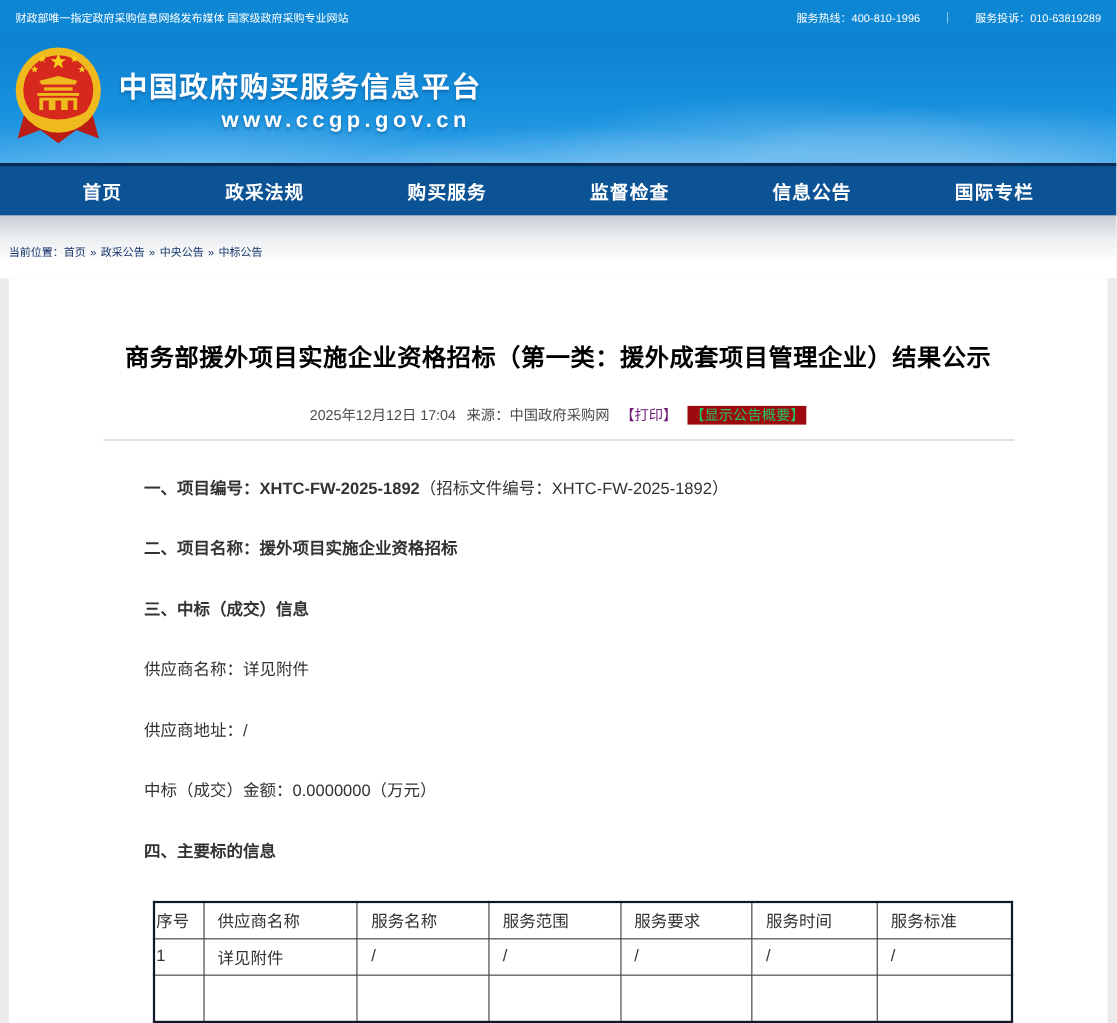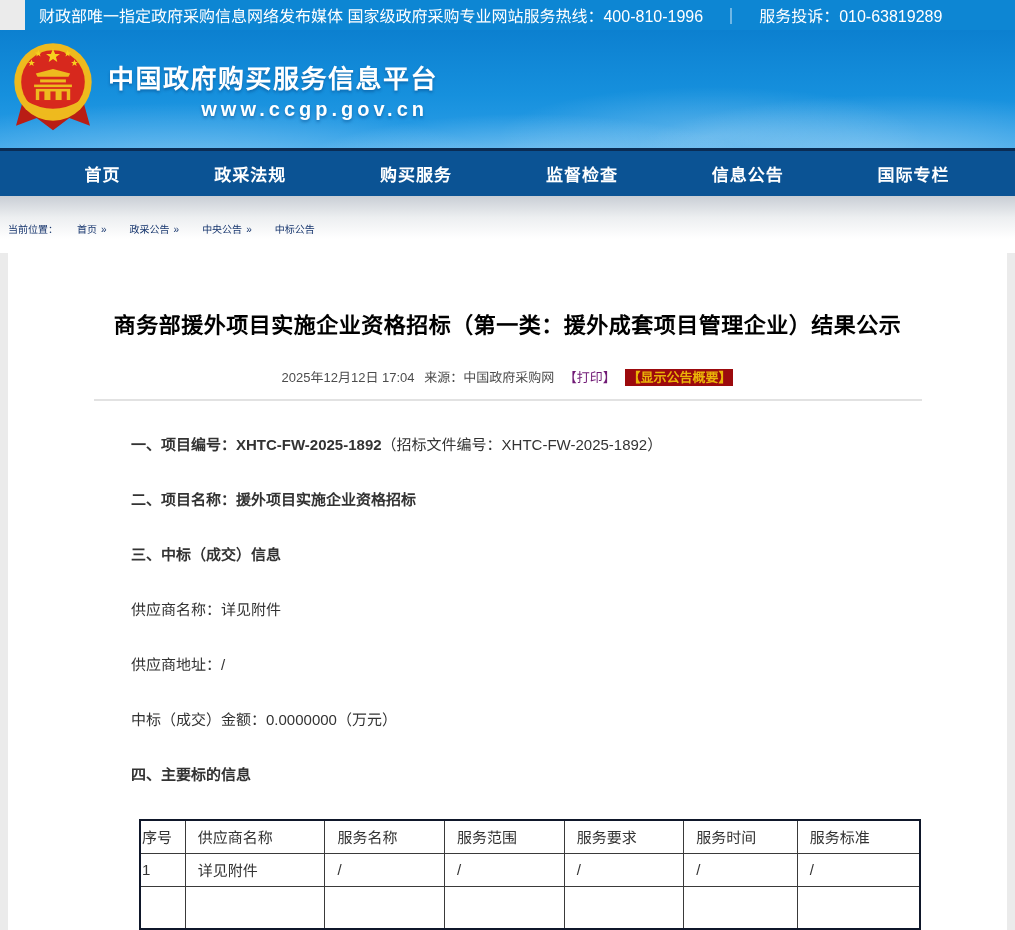--- a/index.html
+++ b/index.html
@@ -1,27 +1,27 @@
 <!DOCTYPE html>
 <html lang="zh-CN" style="--topbar-blue: #0d86d3; --nav-blue: #0b5394; --nav-border: #0a2c54; --breadcrumb-navy: #16356d; --badge-red: #9c0a0d; --emblem-red: #d7281d; --emblem-gold: #eeba1e;"><head>
 <meta charset="utf-8">
 <style>
   * { margin:0; padding:0; box-sizing:border-box; }
   html,body { width:1015px; }
   body {
     font-family:"Liberation Sans","DejaVu Sans",sans-serif;
     background:#ebebeb; color:#333; width:1015px; height:930px; overflow:hidden;
   }
-  a { text-decoration:none; color:inherit; cursor:pointer;margin-left:19px; }
+  a { text-decoration:none; color:inherit; cursor:pointer; }
 
   
   .topbar {
     height:30px; background:var(--topbar-blue,#0d86d3); color:#fff;
-    display:flex; align-items:center; 
-    padding:0 14px; font-size:16px; white-space:nowrap;margin-left:25px;
+    display:flex; align-items:center; justify-content:space-between;
+    padding:0 14px; font-size:10px; white-space:nowrap;
   }
   .topbar-right { display:flex; align-items:center; gap:20px; }
 
   
   .header {
     height:118px; position:relative; overflow:hidden;
     background:
       radial-gradient(55% 110% at 18% 130%, rgba(255,255,255,.45) 0%, rgba(255,255,255,0) 62%),
       radial-gradient(40% 90% at 52% 125%, rgba(255,255,255,.5) 0%, rgba(255,255,255,0) 60%),
       radial-gradient(45% 95% at 88% 110%, rgba(255,255,255,.38) 0%, rgba(255,255,255,0) 58%),
@@ -56,21 +56,21 @@
   .panel { background:#fff; min-height:677px; overflow:hidden; }
 
   .article-title {
     margin:54px 40px 0; text-align:center;
     font-size:22px; font-weight:bold; color:#000000; letter-spacing:.5px;
   }
   .meta { margin-top:28px; text-align:center; font-size:13px; color:#4c4c4c; }
   .meta > span { margin:0 3px; }
   .print-label { color:#701a75; }
   .summary-badge {
-    background:var(--badge-red,#9c0a0d); color:#eab308; font-weight:bold; padding:1px 2px;
+    background:var(--badge-red,#9c0a0d); color:#22c55e; font-weight:normal; padding:1px 2px;
   }
   .rule { width:828px; max-width:93%; margin:13px auto 0; border-top:2px solid #e2e2e2; }
 
   .article-body { padding:0 90px 30px 123px; font-size:15px; color:#333; }
   .article-body p { margin:33px 0; line-height:22px; }
   .article-body p b { font-weight:bold; }
 
   table.bid-table {
     border-collapse:collapse; table-layout:fixed; width:782px;
     margin:21px 0 0 8px; border:2px solid #0f172a;

